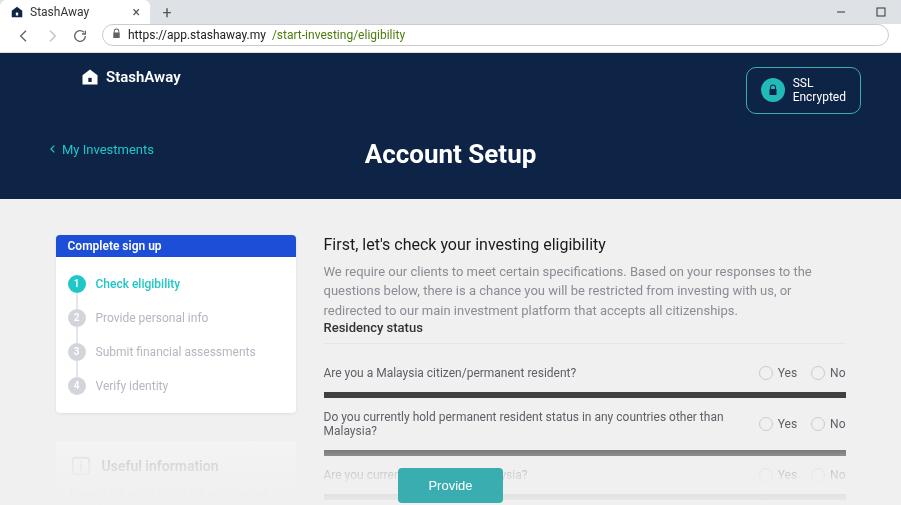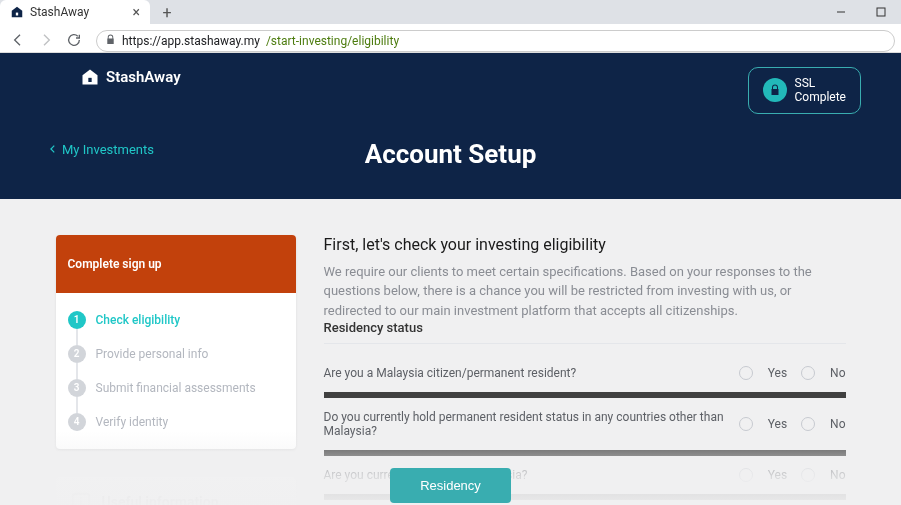--- a/index.html
+++ b/index.html
@@ -8,21 +8,21 @@
   
   .browser-chrome { background: #fff; border-bottom: 1px solid #ddd; }
   .tab-bar { display: flex; align-items: center; background: #dee1e6; height: 24px; }
   .tab { display: flex; align-items: center; background: #fff; height: 24px; padding: 0 10px; border-top-left-radius: 6px; border-top-right-radius: 6px; font-size: 12px; color: #333; gap: 6px; min-width: 150px; position: relative;}
   .tab .favicon { width: 14px; height: 14px; display:inline-flex; align-items:center; justify-content:center;}
   .tab .favicon svg { width:14px; height:14px;}
   .tab .close { margin-left: auto; color: #555; font-size:14px; line-height:1;}
   .new-tab { width: 22px; height: 22px; display:flex; align-items:center; justify-content:center; color:#555; font-size:16px; margin-left:6px;}
   .window-controls { margin-left: auto; display:flex; }
   .win-btn { width: 40px; height:24px; display:flex; align-items:center; justify-content:center; color:#333;}
-  .addr-bar { display:flex; align-items:flex-end; height: 28px; padding: 0 6px; gap: 4px;}
+  .addr-bar { display:flex; align-items:flex-start; height: 28px; padding: 0 12px; gap: 4px;}
   .nav-btn { width: 24px; height:24px; display:flex; align-items:center; justify-content:center; color:#5f6368;}
   .nav-btn svg { width:16px; height:16px; }
   .url-box { flex:1; display:flex; align-items:center; border: 1px solid #ccc; border-radius: 14px; height: 22px; padding: 0 8px; font-size: 12px; color:#202124; gap:6px; margin-left:6px;}
   .url-box .lock { color:#5f6368; }
   .url-box .url-host { color:#202124;}
   .url-box .url-path { color:#4d7c0f;}
   
   
   .app-header { background: #0e2447; color: #fff; padding: 14px 0 30px 0; }
   .brand { display:flex; align-items:center; gap:6px; font-size: 15px; font-weight:600; color:#fff; margin-left: 40px;}
@@ -31,21 +31,21 @@
   .ssl-badge .lock-circle { width:24px; height:24px; border-radius:50%; background:#22b9b9; display:flex; align-items:center; justify-content:center;}
   .ssl-badge .lock-circle svg { width:12px; height:12px; fill:#0e2447;}
   .back-link { color:#20c7c7; font-size:13px; display:flex; align-items:center; gap:4px; margin-top: 28px; margin-left: 8px;}
   .page-title { text-align:center; font-size: 26px; font-weight:700; margin-top: -18px;}
   
   
   .content { background:#f0f0f1; padding: 36px 0 0 0; height: calc(505px - 24px - 28px - 1px - 140px); overflow:hidden; position:relative;}
   .content-inner { max-width: 830px; margin: 0 auto; display:flex; gap: 28px; padding: 0 20px;}
   .sidebar { width: 240px; flex-shrink:0; }
   .sidebar-card { background:#fff; border-radius:4px; box-shadow: 0 1px 3px rgba(0,0,0,0.08); overflow:hidden;}
-  .sidebar-header { background:#c2410c; color:#fff; font-size:12px; font-weight:600; padding: 22px 12px;}
+  .sidebar-header { background:#1d4ed8; color:#fff; font-size:12px; font-weight:600; padding: 4px 12px;}
   .steps { padding: 10px 0;}
   .step { display:flex; align-items:center; gap:10px; padding: 8px 12px; font-size:12px; position:relative;}
   .step .num { width:18px; height:18px; border-radius:50%; display:flex; align-items:center; justify-content:center; font-size:10px; font-weight:600; flex-shrink:0;}
   .step.active .num { background:#20c7c7; color:#fff;}
   .step.active .label { color:#20c7c7; font-weight:500;}
   .step.inactive .num { background:#d2d5da; color:#fff;}
   .step.inactive .label { color:#b3b7bf;}
   .step::after { content:""; position:absolute; left:20px; top:26px; width:2px; height:16px; background:#e4e6ea;}
   .step:last-child::after { display:none;}
   
@@ -53,21 +53,21 @@
   .useful-header { display:flex; align-items:center; gap:10px; font-size:14px; font-weight:600; color:#444;}
   .useful-header .info-icon { width:22px; height:22px;}
   .useful-link { font-size:11px; color:#20c7c7; margin-top:10px;}
   
   .main { flex:1; }
   .main h2 { font-size:16px; font-weight:400; color:#1a1a1a; margin-bottom: 8px;}
   .descr { font-size:13px; color:#8a8d94; line-height:1.5; }
   .section-title { font-size:13px; font-weight:500; color:#333; margin-bottom:10px; padding-bottom:8px; border-bottom:1px solid #e4e6ea;}
   .question-row { display:flex; align-items:center; justify-content:space-between; padding: 12px 0; border-bottom:6px solid #404040; font-size:12px; color:#5d6066;}
   .options { display:flex; gap:14px; flex-shrink:0;}
-  .option { display:flex; align-items:center; gap:15px; font-size:12px; color:#5d6066;}
+  .option { display:flex; align-items:center; gap:5px; font-size:12px; color:#5d6066;}
   .radio { width:14px; height:14px; border:1.5px solid #c7cad0; border-radius:50%; display:inline-block;}
   
   .continue-bar { position:absolute; left:0; right:0; bottom:0; display:flex; justify-content:center; padding-bottom: 8px;}
   .continue-btn { background:#39adb0; color:#fff; border:none; border-radius:4px; padding: 10px 30px; font-size:13px; font-weight:500;}
   .fade-overlay { position:absolute; left:0; right:0; bottom:0; height:80px; background:linear-gradient(to bottom, rgba(240,240,241,0) 0%, rgba(240,240,241,0.85) 60%, rgba(240,240,241,1) 100%); pointer-events:none;}
 </style>
 </head>
 <body>
 
 <div class="browser-chrome">
@@ -136,21 +136,21 @@
       <span>StashAway</span>
     </div>
     <div class="ssl-badge">
       <span class="lock-circle">
         <svg viewBox="0 0 24 24">
             <path d="M6 10V7a6 6 0 0 1 12 0v3h1v12H5V10h1zm2 0h8V7a4 4 0 0 0-8 0v3z"></path>
           </svg>
       </span>
       <span>
         <div>SSL</div>
-        <div>Complete</div>
+        <div>Encrypted</div>
       </span>
     </div>
   </div>
   <div style="padding: 0 40px;">
     <div class="back-link">
       <svg width="10" height="10" viewBox="0 0 24 24">
           <path fill="none" stroke="#20c7c7" stroke-width="3" d="M15 4l-8 8 8 8"></path>
         </svg>
       <span>My Investments</span>
     </div>
@@ -239,15 +239,15 @@
               <span>No</span>
             </label>
         </div>
       </div>
 
     </div>
   </div>
 
   <div class="fade-overlay"></div>
   <div class="continue-bar">
-    <button class="continue-btn">Residency</button>
+    <button class="continue-btn">Provide</button>
   </div>
 </div>
 
 </body></html>

